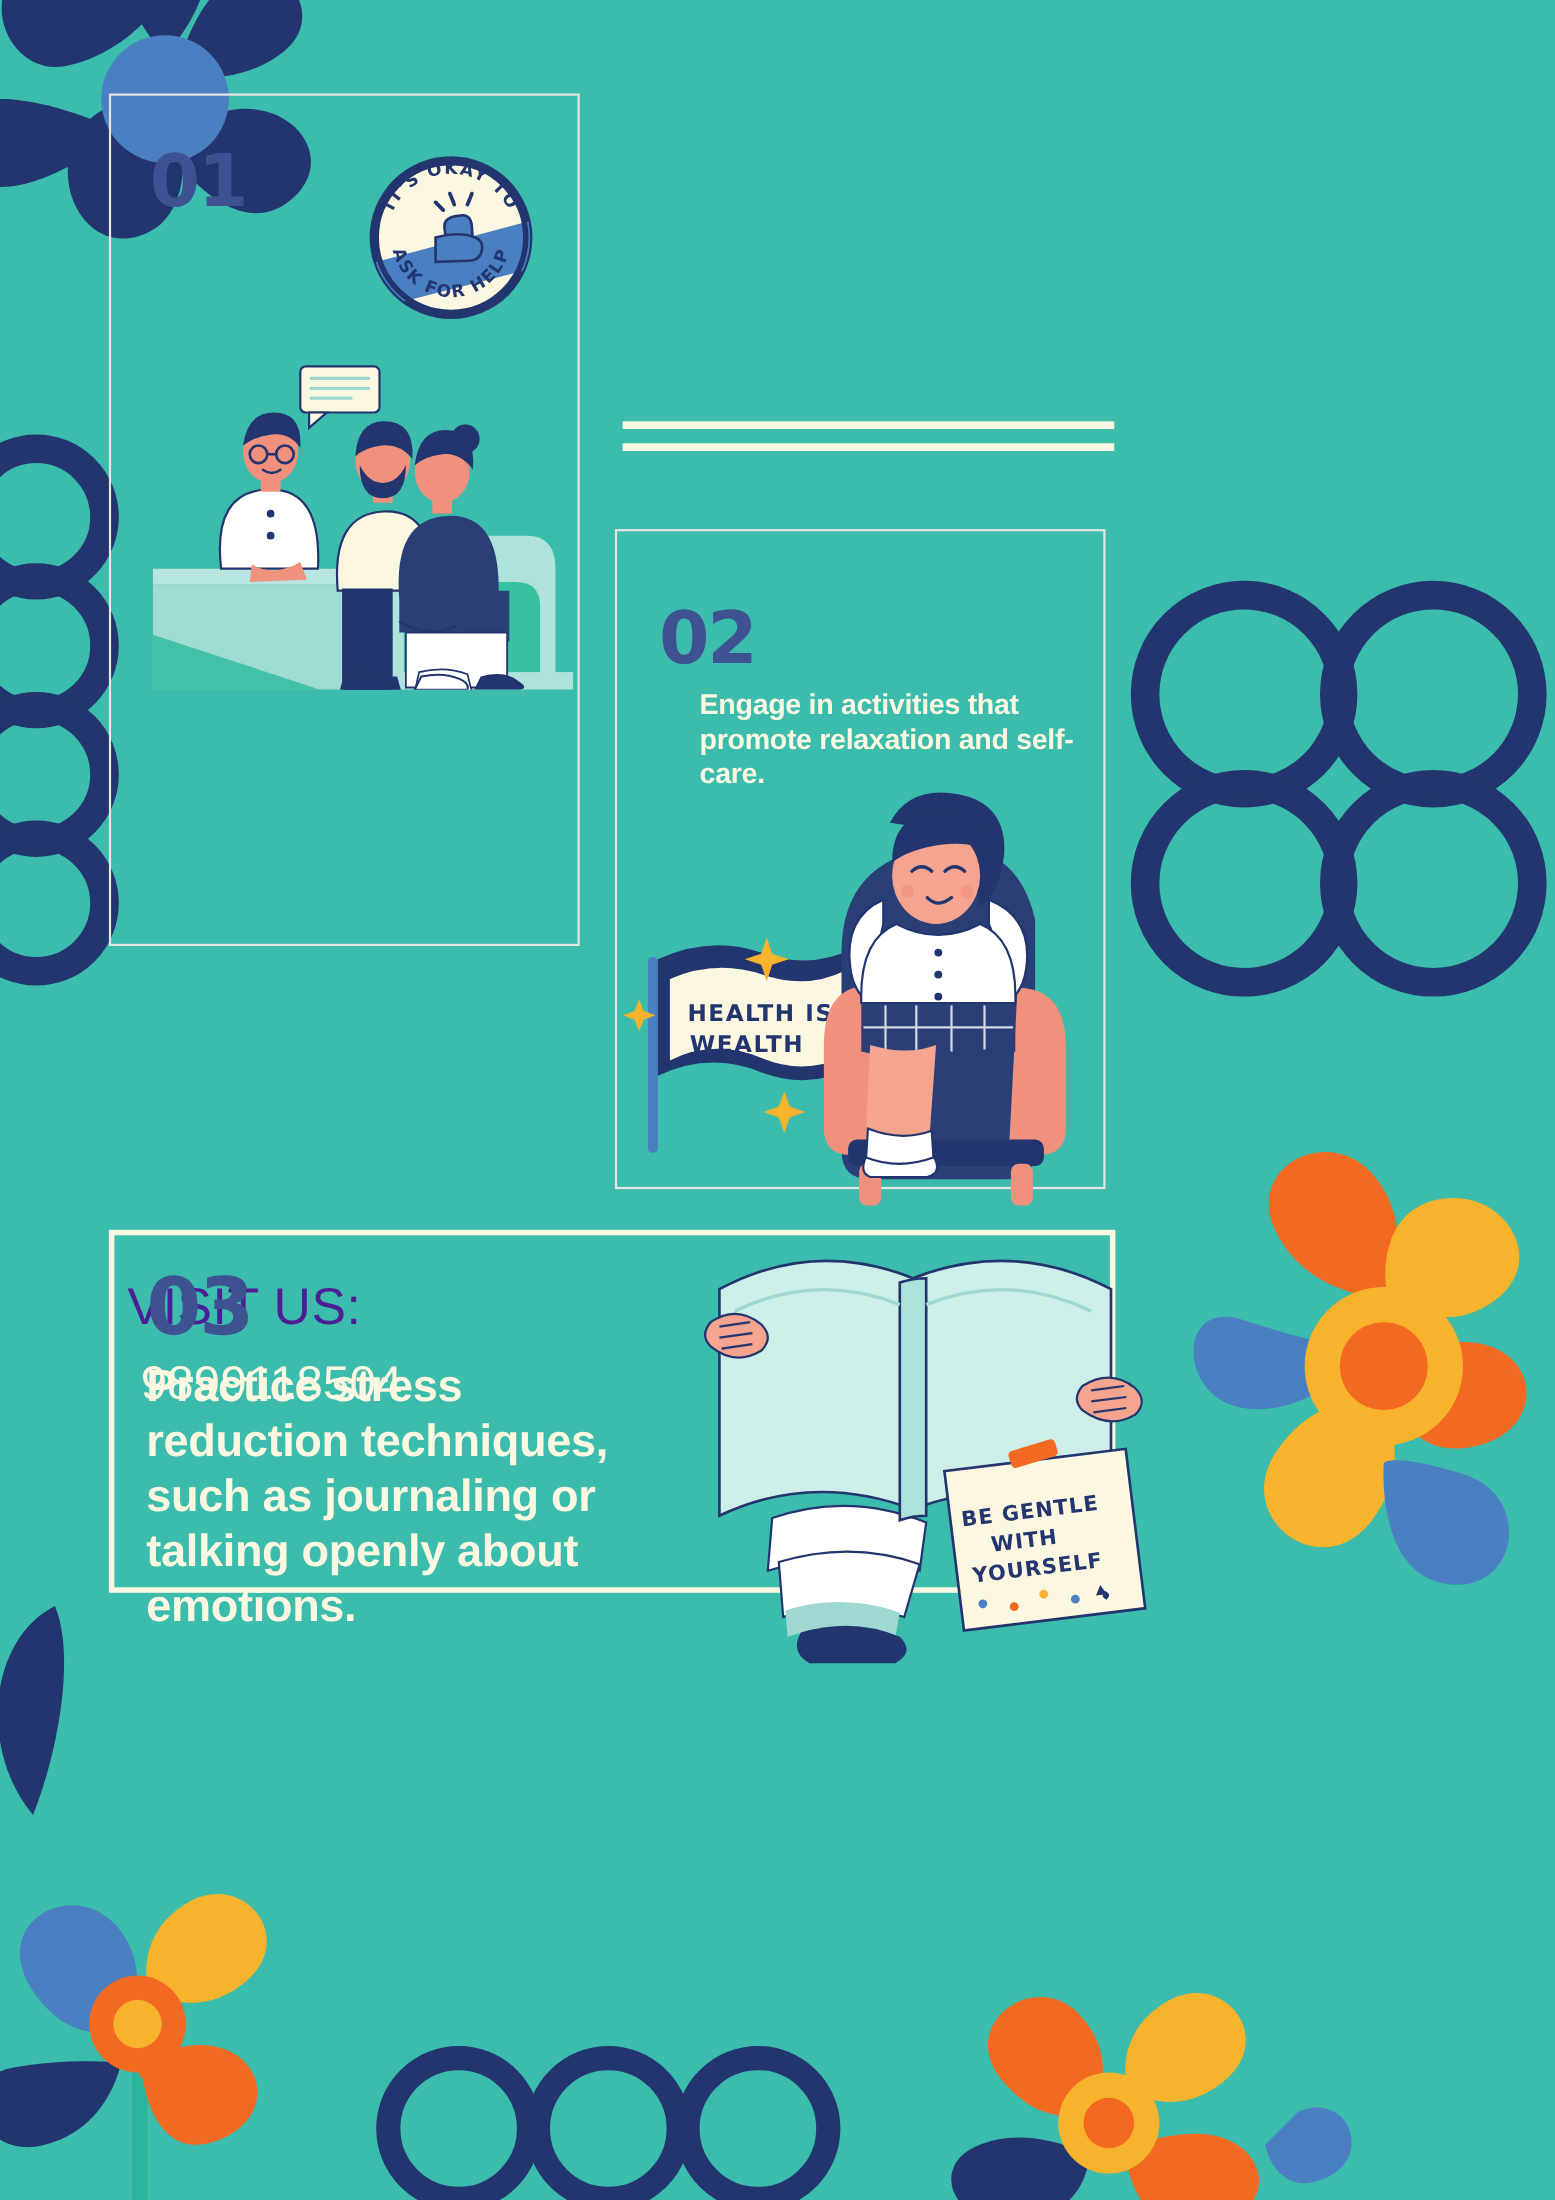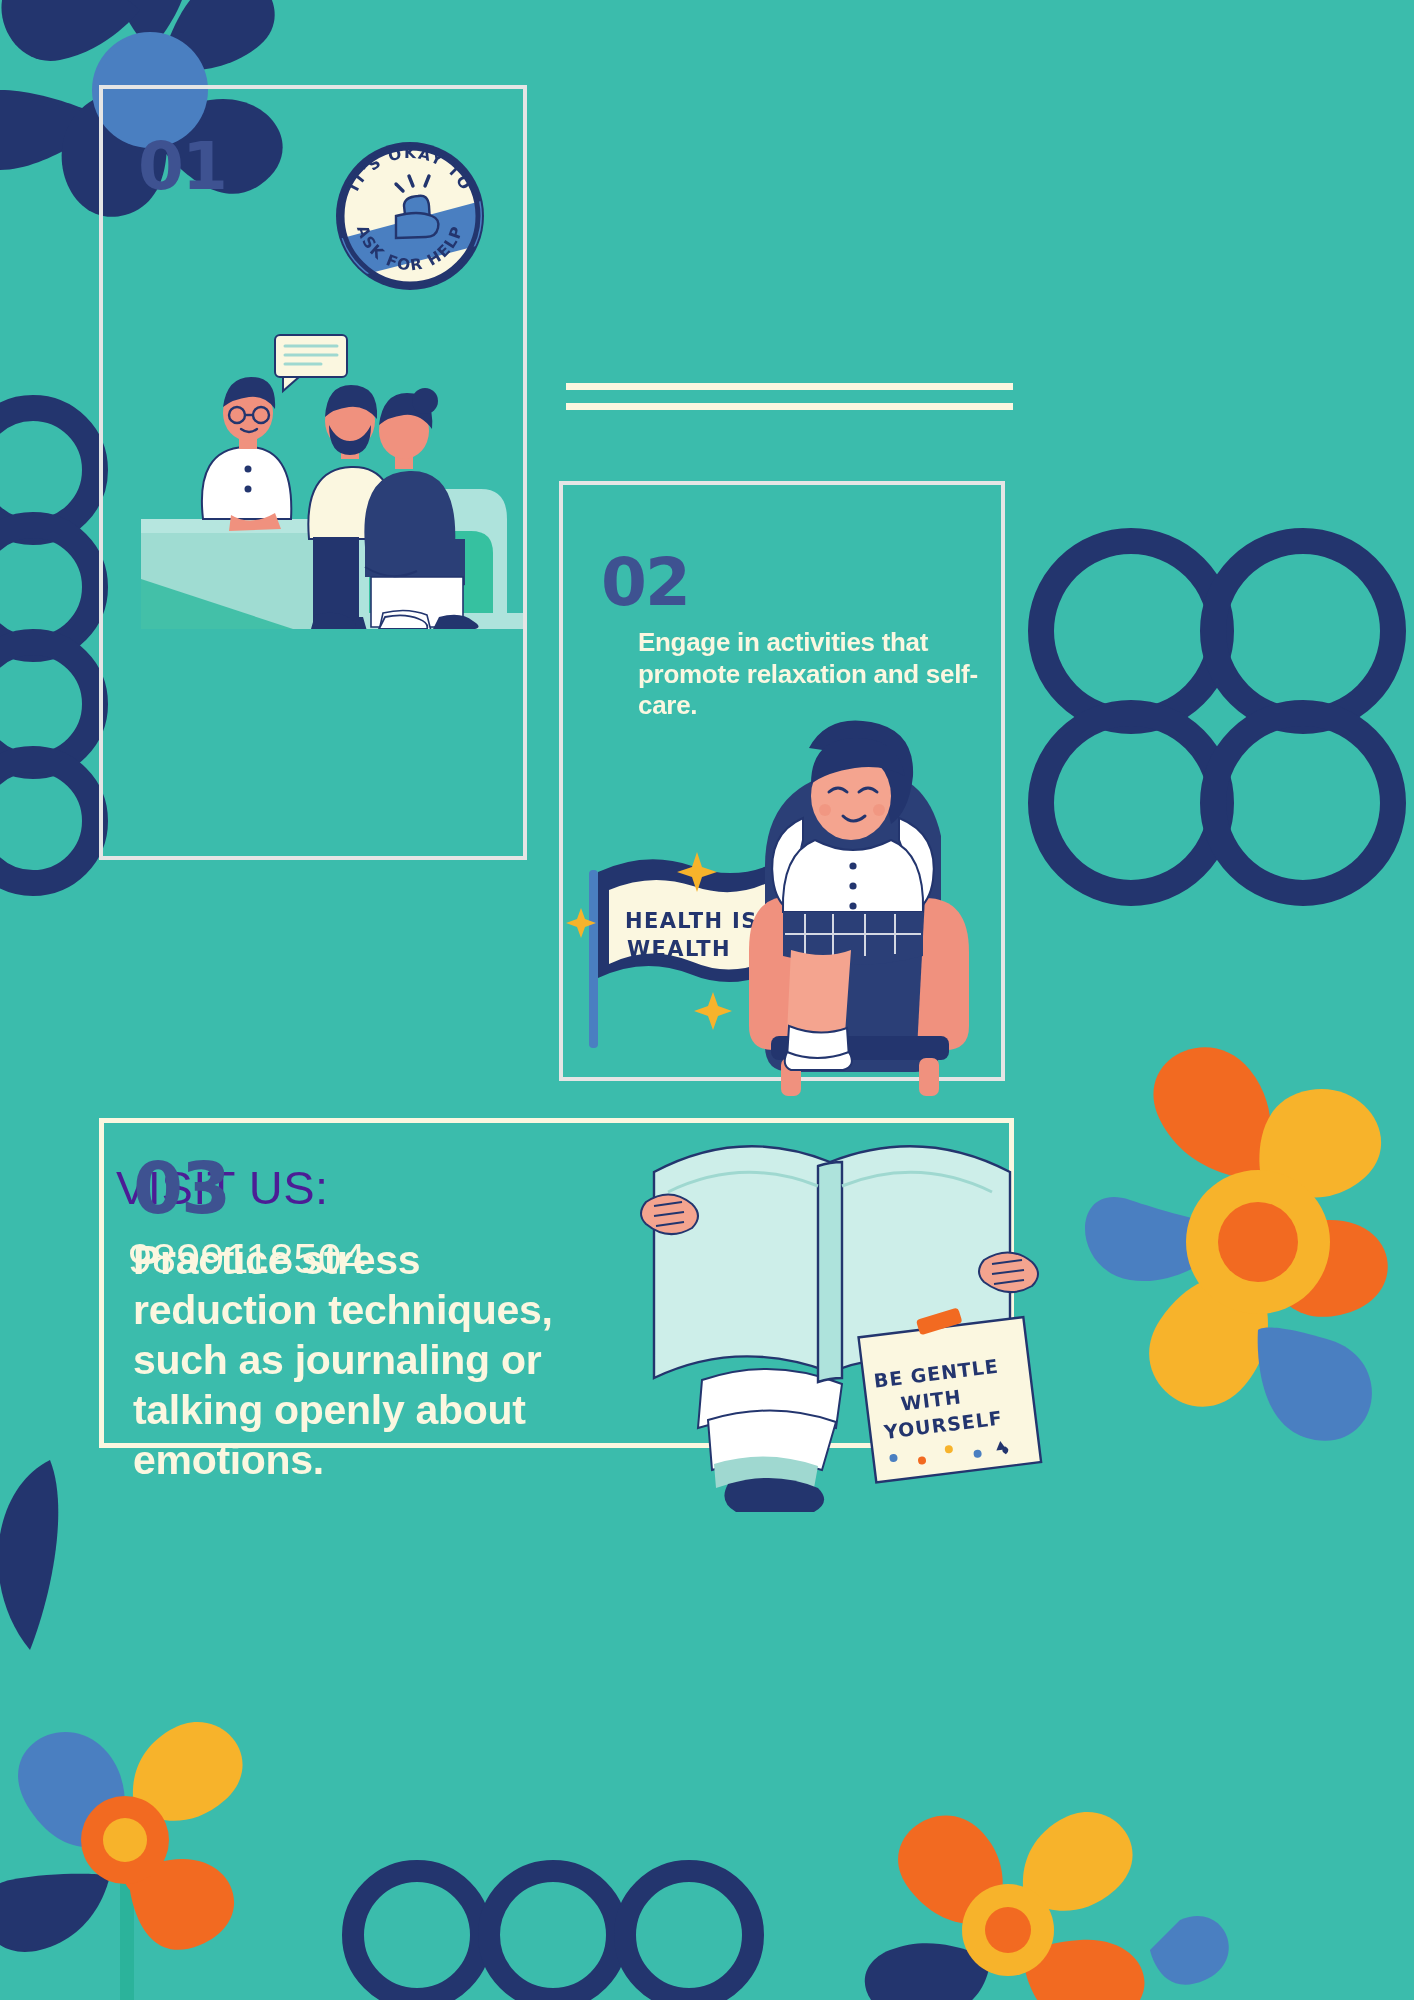--- a/index.html
+++ b/index.html
@@ -23,21 +23,21 @@
     position: absolute;
     border-radius: 50%;
     border: 26px solid #23356e;
     background: transparent;
   }
   .ring.thin { border-width: 22px; }
 
   
   .card {
     position: absolute;
-    border: 4px solid #e5e5e5;
+    border: 2px solid #e5e5e5;
     background: transparent;
   }
 
   .num {
     font-family: "DejaVu Sans", sans-serif;
     font-weight: 900;
     color: #3e5291;
     letter-spacing: -2px;
     line-height: 1;
   }

